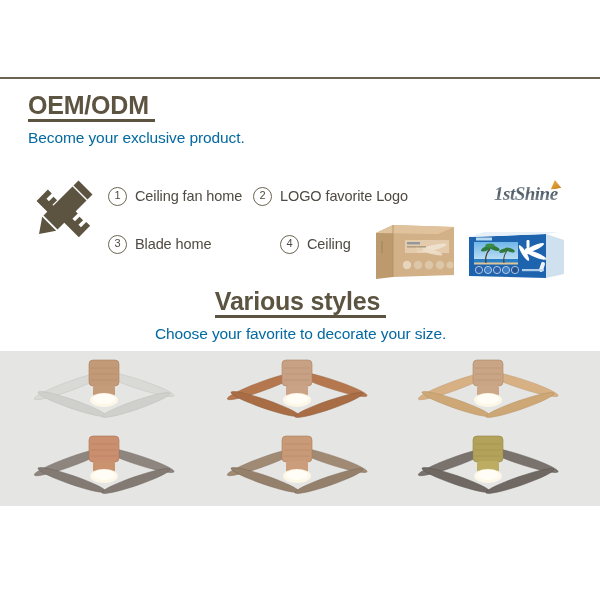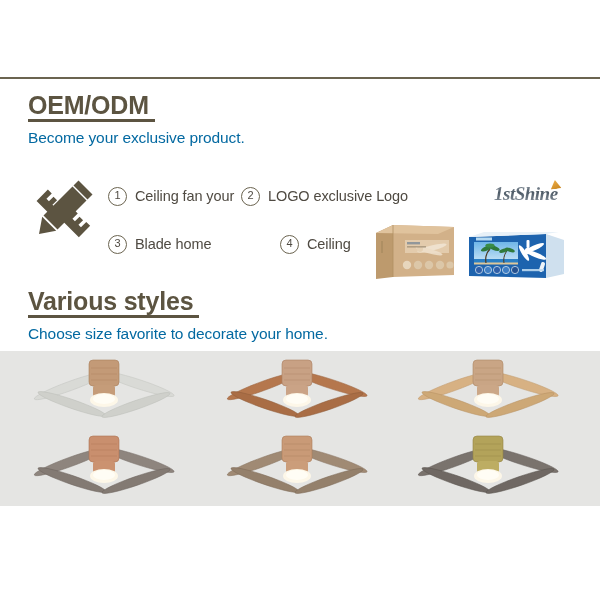--- a/index.html
+++ b/index.html
@@ -152,20 +152,21 @@
     width: 98px;
     height: 50px;
   }
 
   
   .sec-styles {
     position: absolute;
     left: 28px;
     top: 288px;
     width: 545px;
+    text-align: center;
   }
 
   
   .fan-panel {
     position: absolute;
     left: 0;
     top: 351px;
     width: 600px;
     height: 155px;
     background: #e5e5e3;
@@ -212,25 +213,25 @@
           <path d="M50.5 2.5 L64.5 16.5 L59.5 21.5 L45.5 7.5 Z"></path>
         </g>
       </svg>
     </div>
 
     <div class="feature-list">
 
       <div class="feat-row">
         <div class="feat-item col1">
           <span class="num">1</span>
-          <span class="feat-label">Ceiling fan your</span>
+          <span class="feat-label">Ceiling fan home</span>
         </div>
         <div class="feat-item">
           <span class="num">2</span>
-          <span class="feat-label">LOGO exclusive Logo</span>
+          <span class="feat-label">LOGO favorite Logo</span>
         </div>
       </div>
 
       <div class="feat-row">
         <div class="feat-item col1">
           <span class="num">3</span>
           <span class="feat-label">Blade home</span>
         </div>
         <div class="feat-item">
           <span class="num">4</span>
@@ -324,21 +325,21 @@
       <circle cx="31" cy="39" r="3.6" fill="#2f5fa8" stroke="#cfe0ee" stroke-width="0.8"></circle>
       <circle cx="40" cy="39" r="3.6" fill="#3f7ec4" stroke="#cfe0ee" stroke-width="0.8"></circle>
       <circle cx="49" cy="39" r="3.6" fill="#24508f" stroke="#cfe0ee" stroke-width="0.8"></circle>
 
       <rect x="56" y="38" width="22" height="2.2" fill="#bcd8ef" opacity="0.9"></rect>
     </svg>
   </div>
 
   <div class="sec-styles">
     <div class="heading">Various styles</div>
-    <div class="subheading">Choose size favorite to decorate your home.</div>
+    <div class="subheading">Choose your favorite to decorate your size.</div>
   </div>
 
   <div class="fan-panel">
 
     <div class="fan-cell r0 c0">
       <svg viewBox="0 0 185 76" xmlns="http://www.w3.org/2000/svg">
         <g>
           <ellipse cx="58" cy="34" rx="38" ry="4.6" fill="#d9dad6" stroke="#c2c4bf" stroke-width="0.5" transform="rotate(-20 58 34)"></ellipse>
           <ellipse cx="126" cy="32" rx="38" ry="4.6" fill="#d9dad6" stroke="#c2c4bf" stroke-width="0.5" transform="rotate(18 126 32)"></ellipse>
           <ellipse cx="60" cy="52" rx="36" ry="4.4" fill="#cfd0cb" stroke="#bcbeb8" stroke-width="0.5" transform="rotate(19 60 52)"></ellipse>

